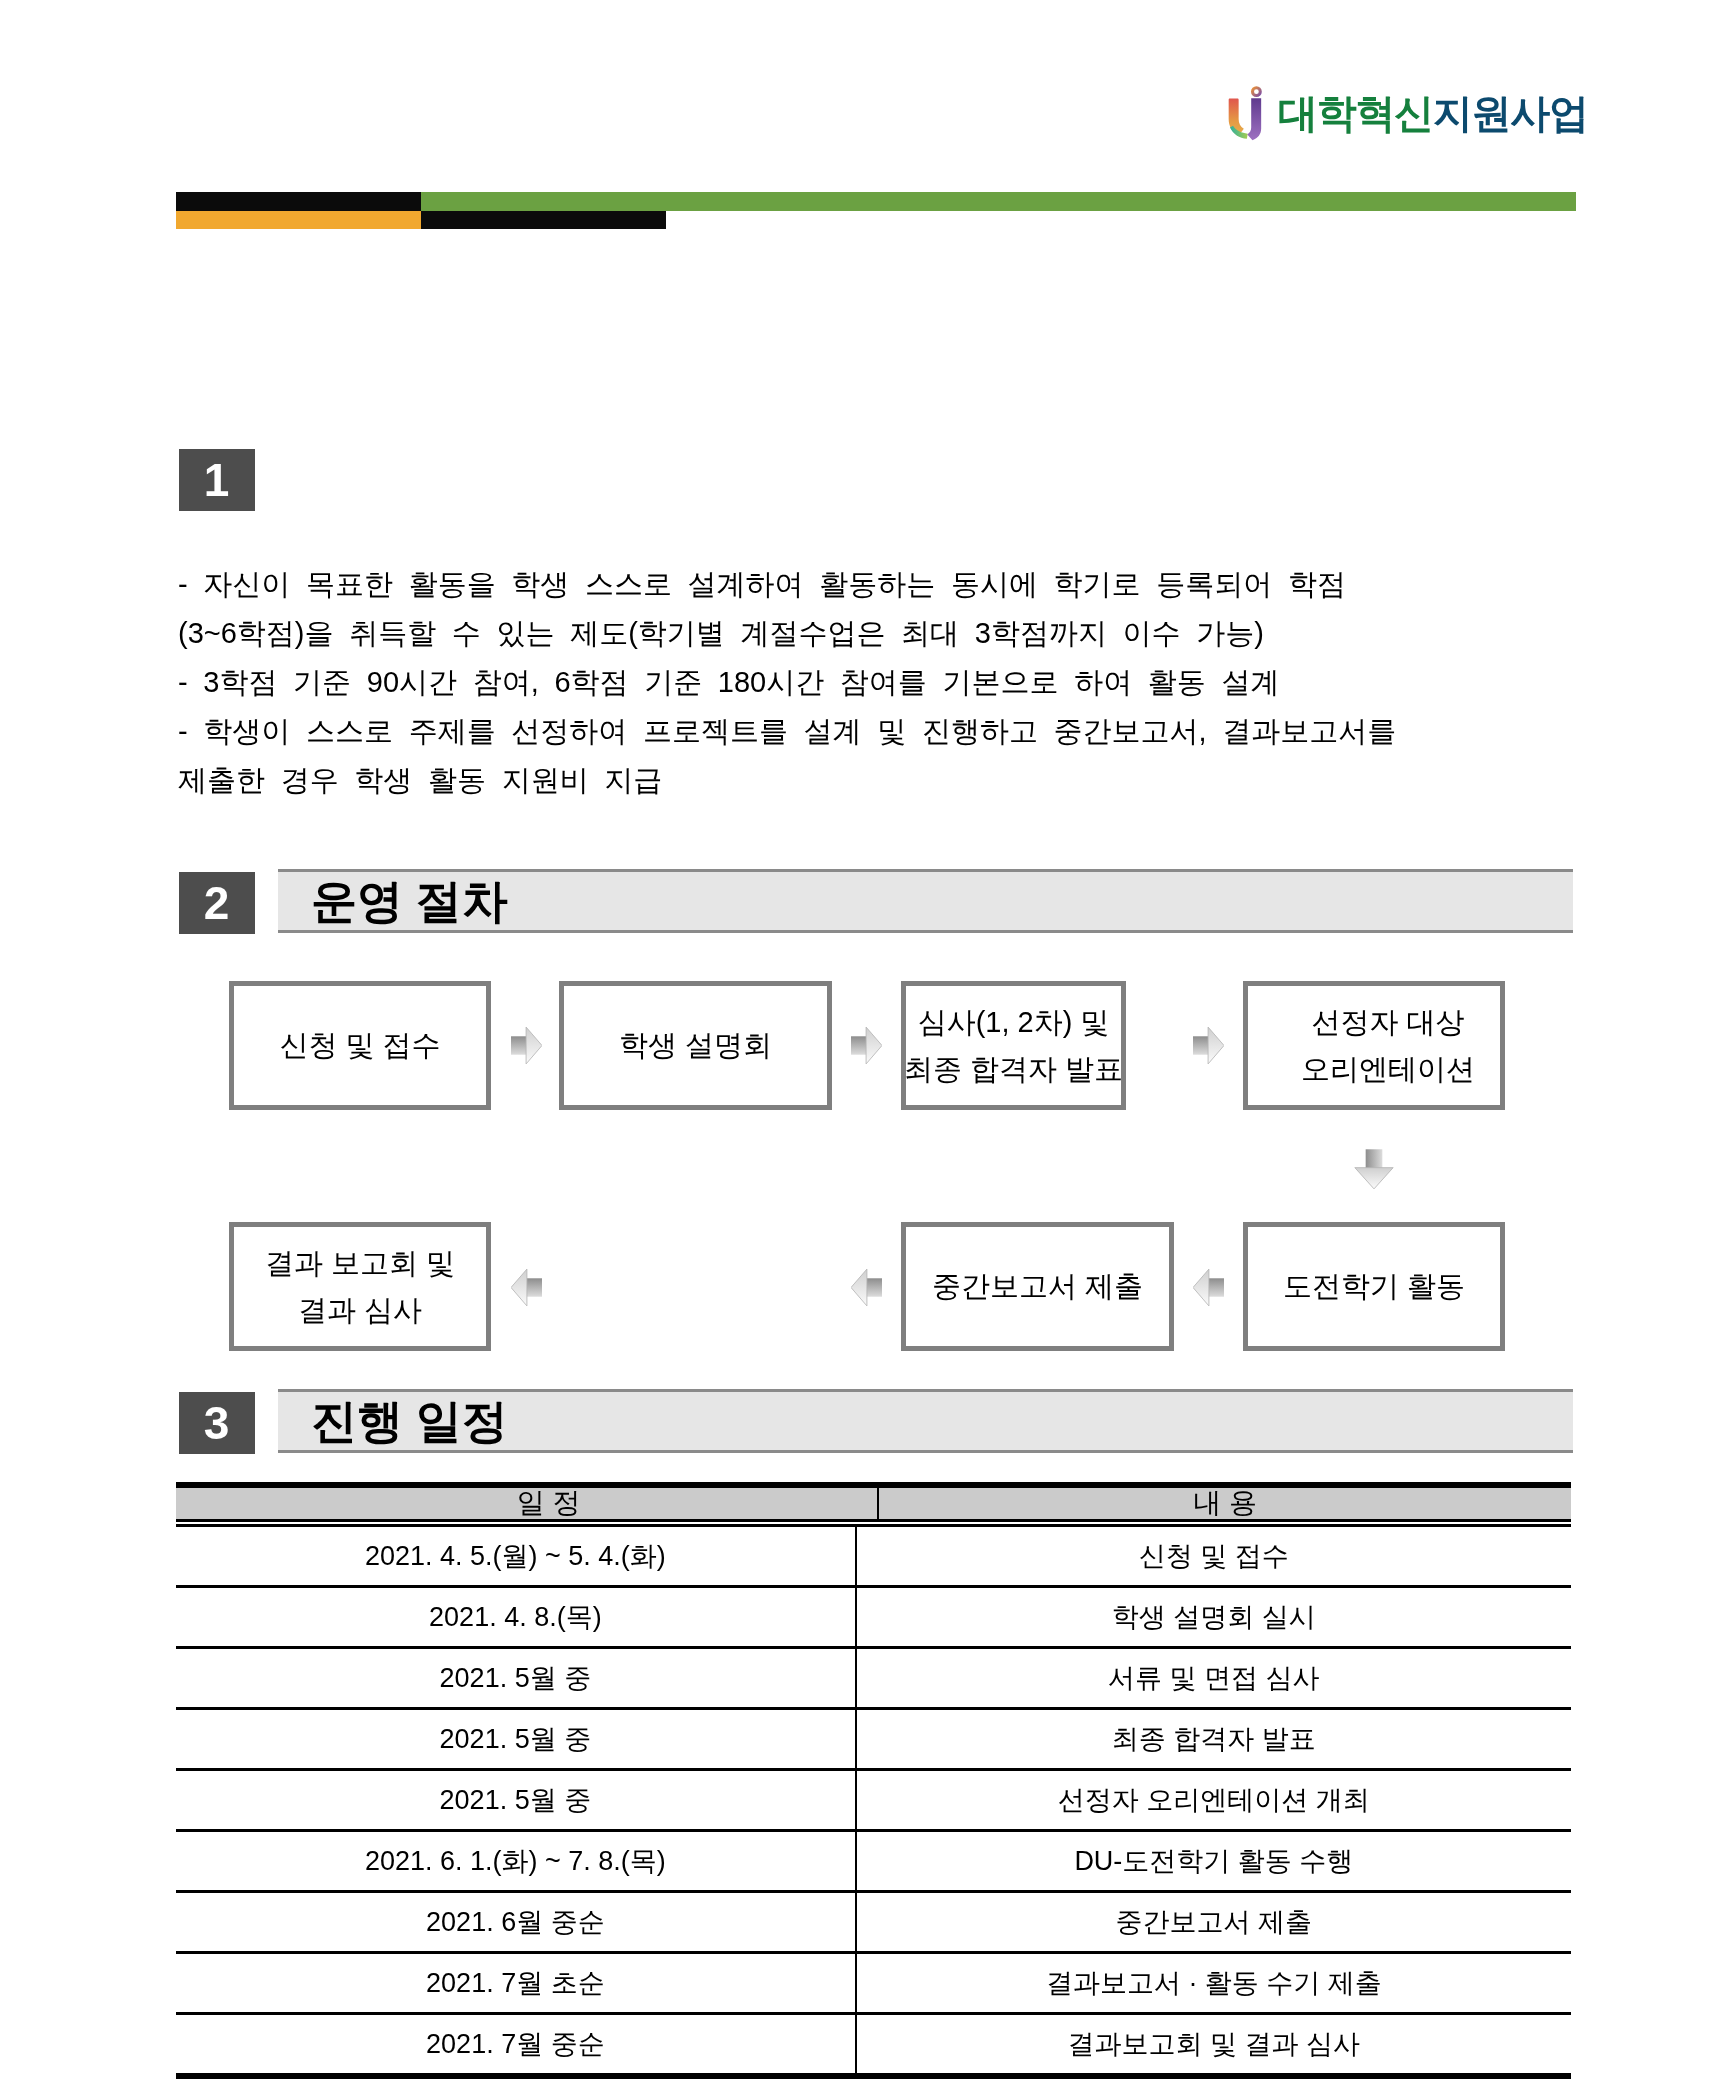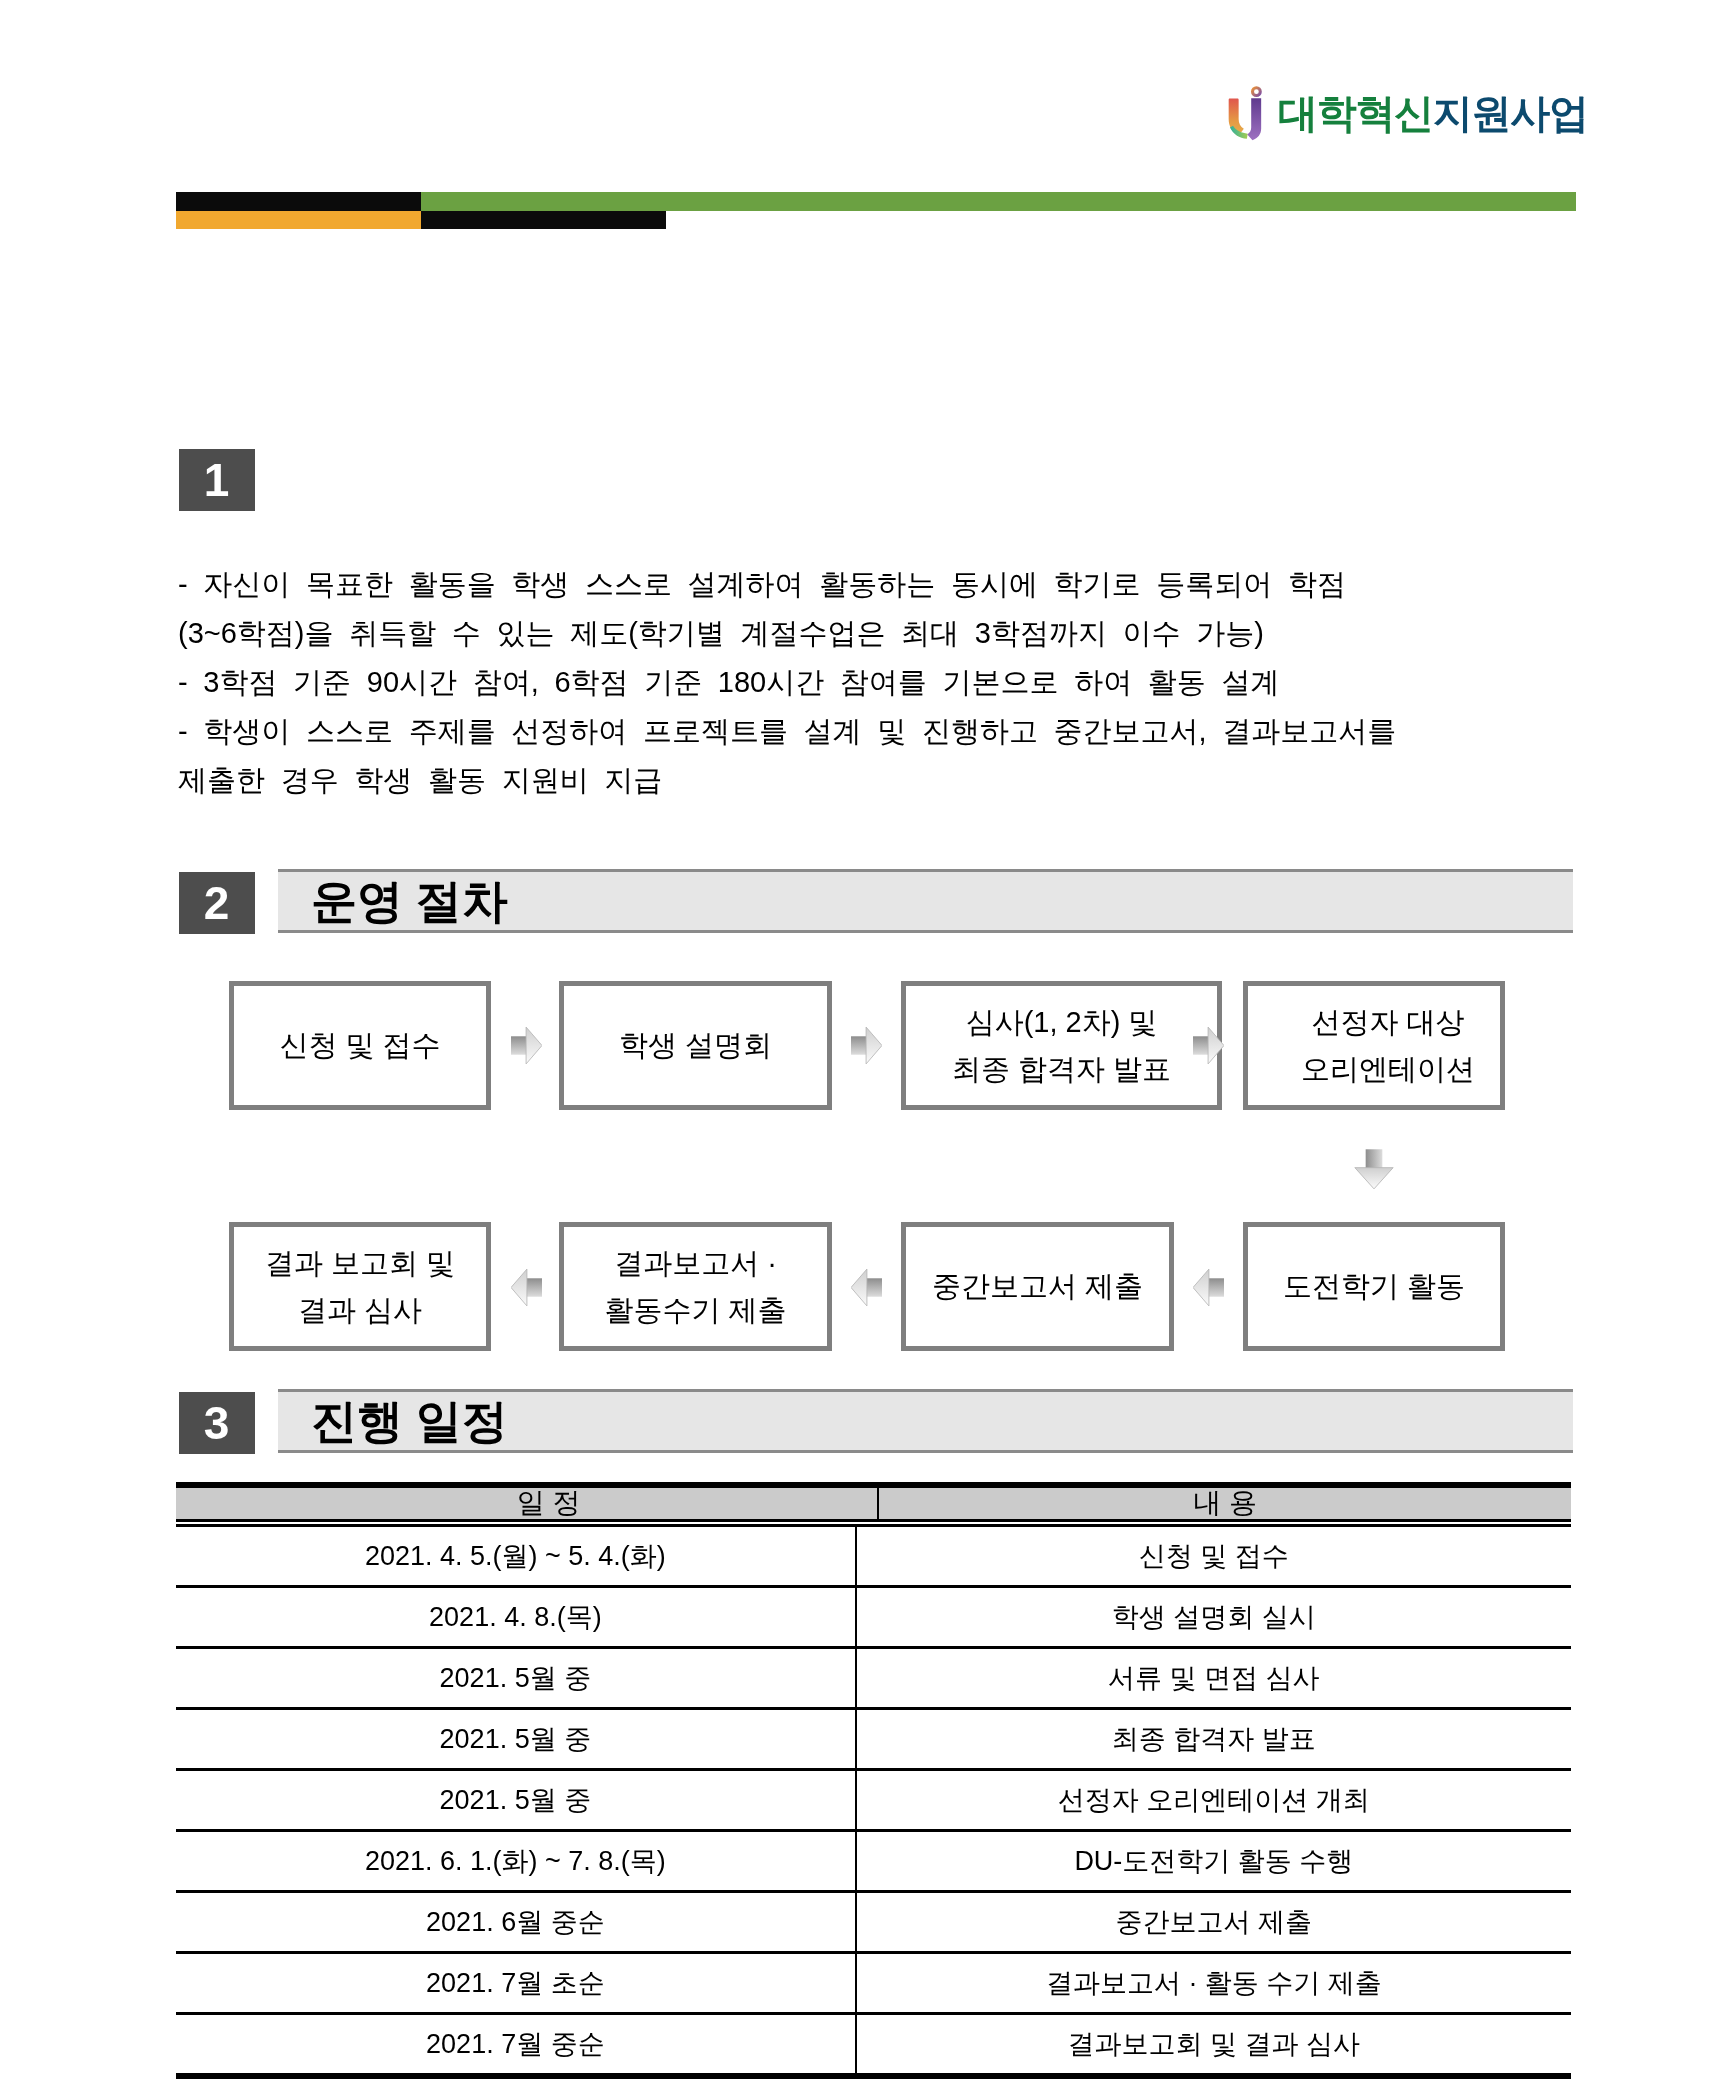--- a/index.html
+++ b/index.html
@@ -41,21 +41,21 @@
   
   .about{position:absolute;left:178px;top:560px;font-size:29px;line-height:49px;
          word-spacing:7.6px;white-space:nowrap;}
 
   
   .fbox{position:absolute;height:129px;border:5.5px solid #7f7f7f;background:#fff;box-sizing:border-box;
         display:flex;flex-direction:column;align-items:center;justify-content:center;
         font-size:29px;line-height:47px;text-align:center;white-space:nowrap;}
   #fb1{left:229px; top:981px;width:262px;}
   #fb2{left:559px;top:981px;width:273px;}
-  #fb3{left:901px;top:981px;width:321px;}
+  #fb3{left:901px;top:981px;width:225px;}
   #fb4{left:1243px;top:981px;width:262px;padding-left:28px;}
   #fb5{left:229px; top:1222px;width:262px;}
   #fb6{left:559px;top:1222px;width:273px;}
   #fb7{left:901px;top:1222px;width:273px;}
   #fb8{left:1243px;top:1222px;width:262px;}
   .arrow{position:absolute;}
   #ar1{left:511px;top:1026px;} #ar2{left:851px;top:1026px;} #ar3{left:1193px;top:1026px;}
   #ad {left:1354px;top:1149px;}
   #al1{left:511px;top:1268px;} #al2{left:851px;top:1268px;} #al3{left:1193px;top:1268px;}
 
@@ -187,24 +187,20 @@
     <svg width="40" height="41" viewBox="0 0 96 97">
         <rect x="28" y="0" width="40" height="46" fill="url(#shaftH)"></rect>
         <polygon points="2,44 94,44 48,95" fill="url(#headV)" stroke="#b5b5b5" stroke-width="2"></polygon>
       </svg>
   </span>
 
   <div class="fbox" id="fb5">
     <span>결과 보고회 및</span>
     <span>결과 심사</span>
   </div>
-  <div class="fbox" id="fb6">
-    <span>결과보고서 ·</span>
-    <span>활동수기 제출</span>
-  </div>
   <div class="fbox" id="fb7">
     <span>중간보고서 제출</span>
   </div>
   <div class="fbox" id="fb8">
     <span>도전학기 활동</span>
   </div>
 
   <span class="arrow" id="al1">
     <svg width="31" height="39" viewBox="0 0 74 92">
         <rect x="36" y="24" width="38" height="44" fill="url(#shaftV)"></rect>

